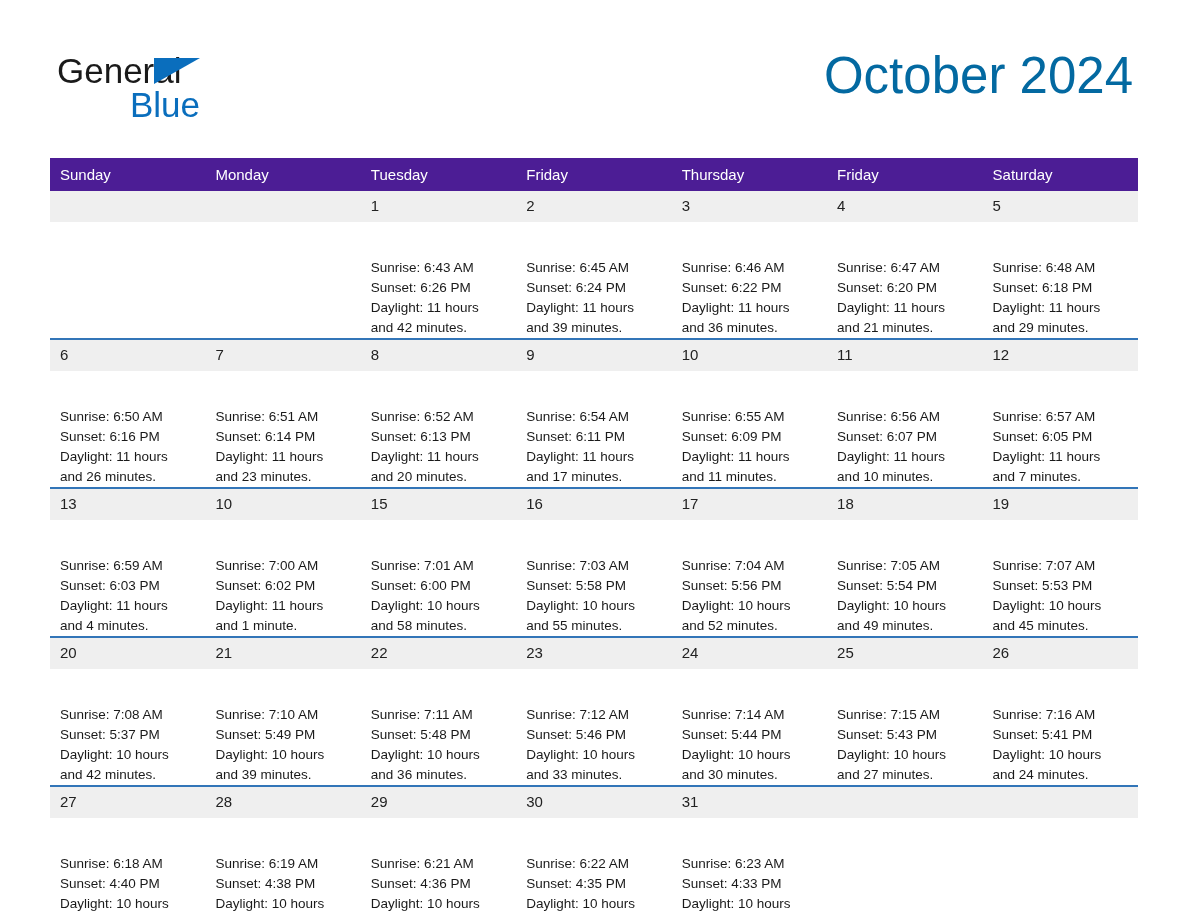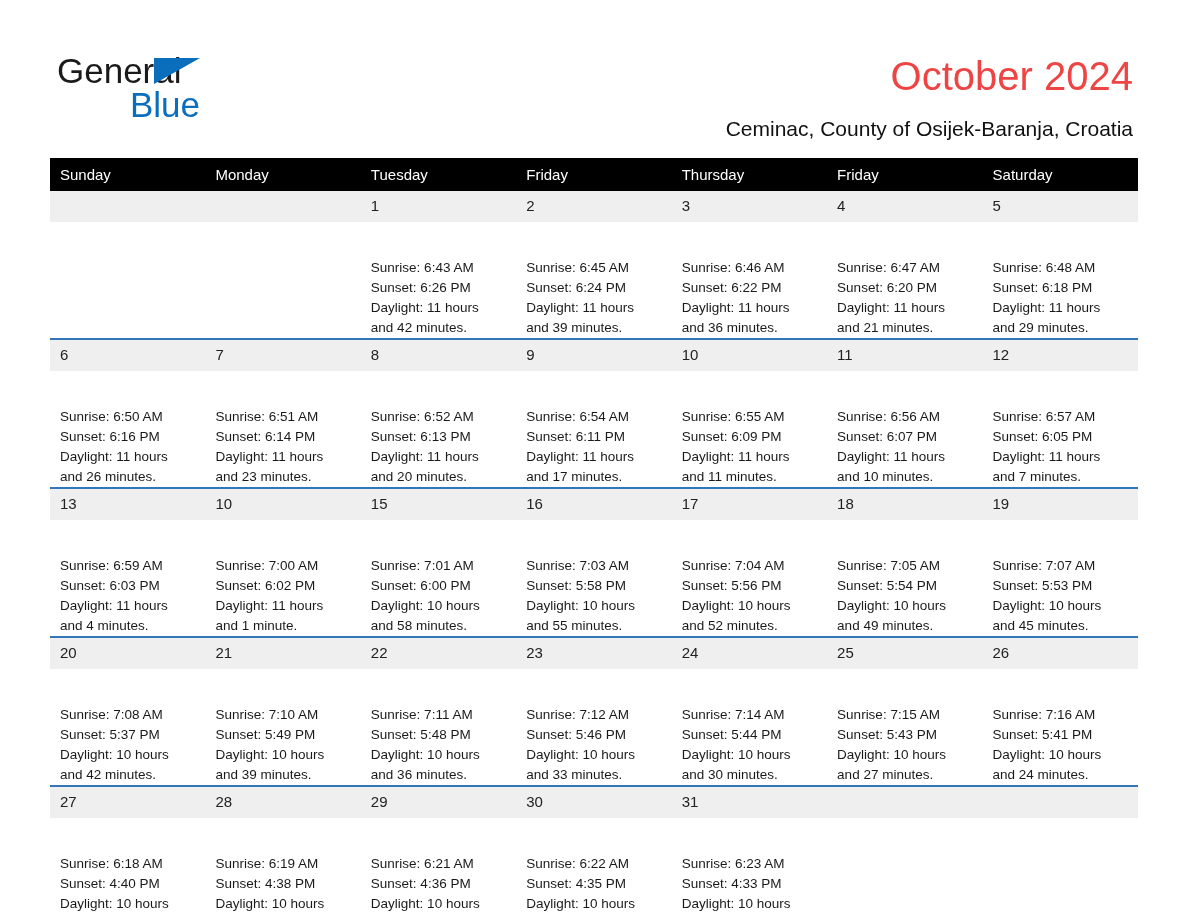--- a/index.html
+++ b/index.html
@@ -63,23 +63,23 @@
     font-size: 35px;
     line-height: 38px;
     color: #0a6ebd;
     font-weight: 400;
   }
 
   .title {
     position: absolute;
     right: 55px;
     top: 52px;
-    font-size: 40px;
+    font-size: 51px;
     line-height: 48px;
-    color: #ef4444;
+    color: #0369a1;
     font-weight: 400;
     white-space: nowrap;
   }
   .subtitle {
     position: absolute;
     right: 55px;
     top: 116px;
     font-size: 21px;
     line-height: 26px;
     color: #111111;
@@ -93,21 +93,21 @@
     left: 50px;
     top: 158px;
     width: 1088px;
   }
   .cal-table {
     width: 1088px;
     border-collapse: collapse;
     table-layout: fixed;
   }
   .cal-table th {
-    background: #000000;
+    background: #4c1d95;
     color: #ffffff;
     font-size: 15px;
     font-weight: 400;
     text-align: left;
     padding: 7px 0 8px 10px;
     height: 18px;
     border: none;
   }
   td.day-cell {
     vertical-align: top;
@@ -155,21 +155,20 @@
 
   <div class="top">
 
     <div class="logo">
       <span class="logo-general">General</span>
       <span class="logo-triangle"></span>
       <span class="logo-blue">Blue</span>
     </div>
 
     <div class="title">October 2024</div>
-    <div class="subtitle">Ceminac, County of Osijek-Baranja, Croatia</div>
   </div>
 
   <div class="calendar">
     <table class="cal-table">
       <thead>
         <tr>
           <th>Sunday</th>
           <th>Monday</th>
           <th>Tuesday</th>
           <th>Friday</th>

